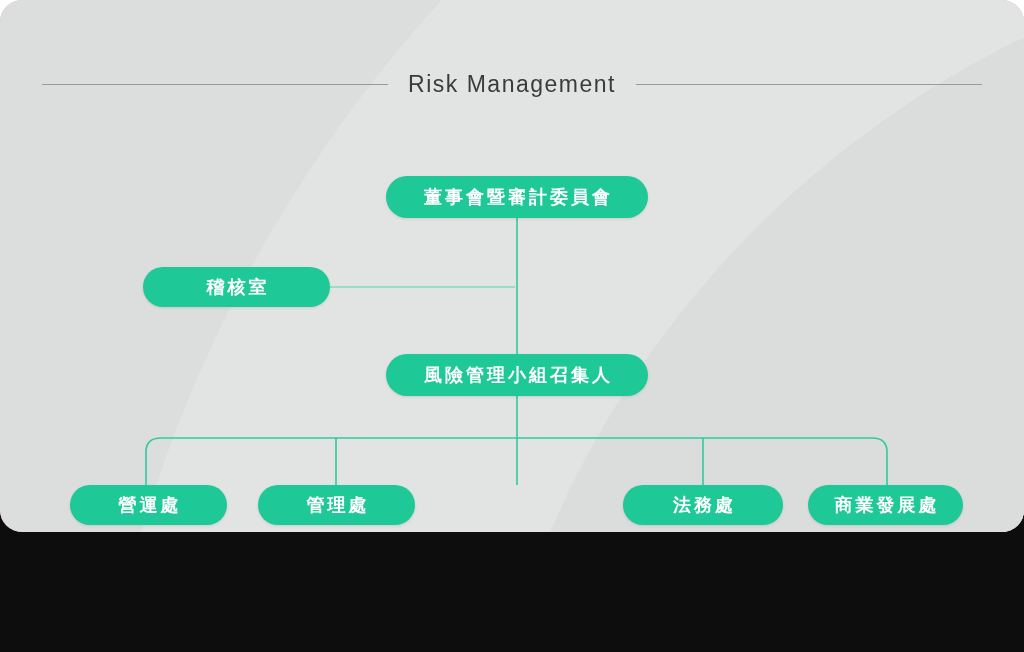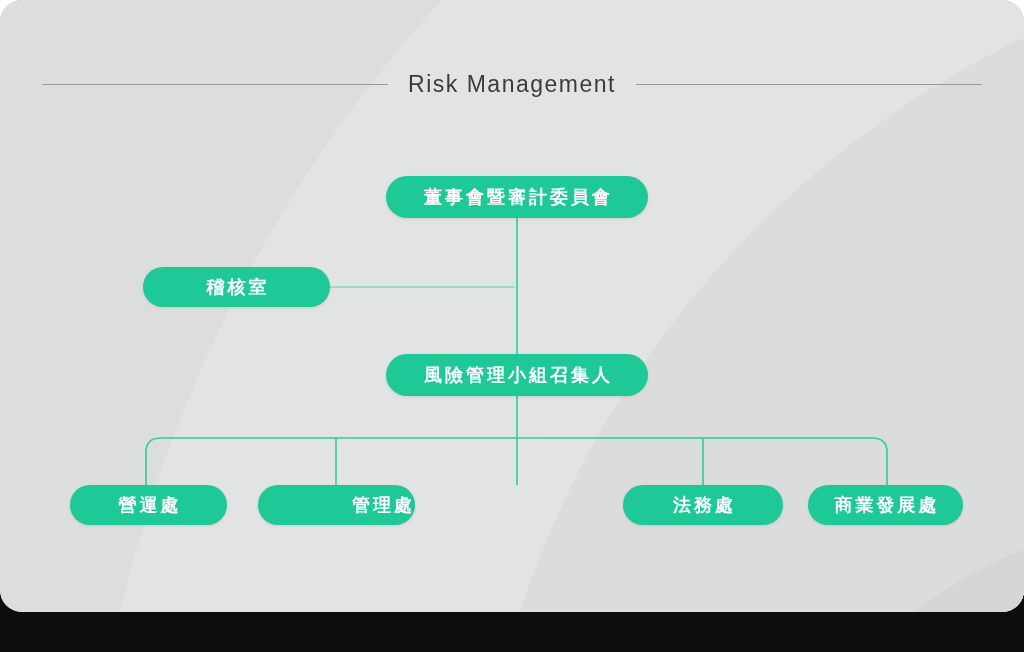--- a/index.html
+++ b/index.html
@@ -8,21 +8,21 @@
     width: 1024px;
     height: 652px;
     font-family: "Liberation Sans", "DejaVu Sans", sans-serif;
     
     background: linear-gradient(180deg, #ffffff 0, #ffffff 320px, #0d0d0d 321px, #0d0d0d 100%);
     overflow: hidden;
   }
   .page {
     position: relative;
     width: 1024px;
-    height: 612px;
+    height: 532px;
     border-radius: 22px;
     overflow: hidden;
     background: #f9a8d4;
   }
   .bg-decor {
     position: absolute;
     inset: 0;
     z-index: 0;
   }
   
@@ -72,21 +72,21 @@
     font-weight: 700;
     letter-spacing: 3px;
     padding-left: 3px; 
     white-space: nowrap;
   }
   .n-board    { left: 386px; top: 176px; width: 262px; height: 42px; }
   .n-audit    { left: 143px; top: 267px; width: 187px; height: 40px; }
   .n-convener { left: 386px; top: 354px; width: 262px; height: 42px; }
   .n-dept     { top: 485px; height: 40px; }
   .n-dept-0   { left: 70px;  width: 157px; }
-  .n-dept-1   { left: 258px; width: 157px; justify-content: flex-end; }
+  .n-dept-1   { left: 258px; width: 157px; }
   .n-dept-2   { left: 440px; width: 157px; }
   .n-dept-3   { left: 623px; width: 160px; }
   .n-dept-4   { left: 808px; width: 155px; }
 </style>
 </head>
 <body>
 
 <div class="page">
 
   <svg class="bg-decor" width="1024" height="652" viewBox="0 0 1024 652">

